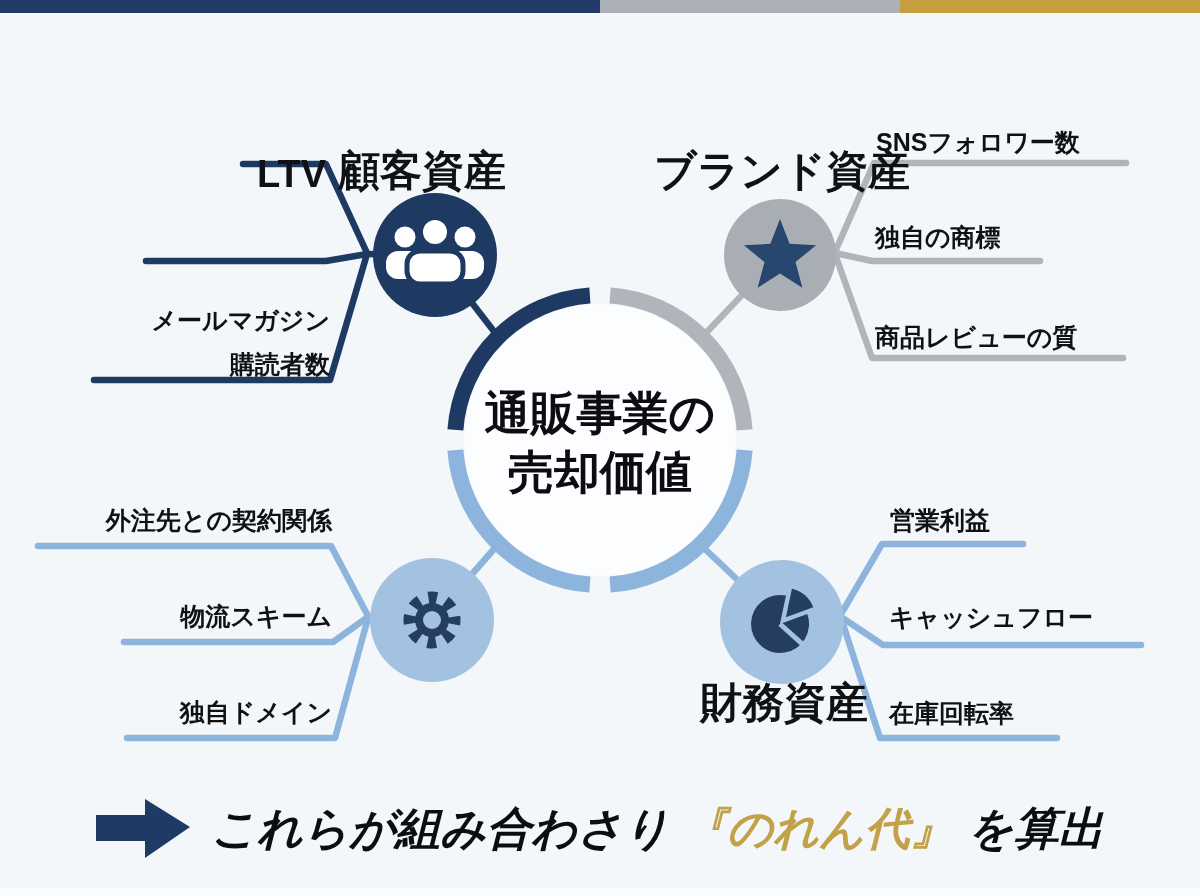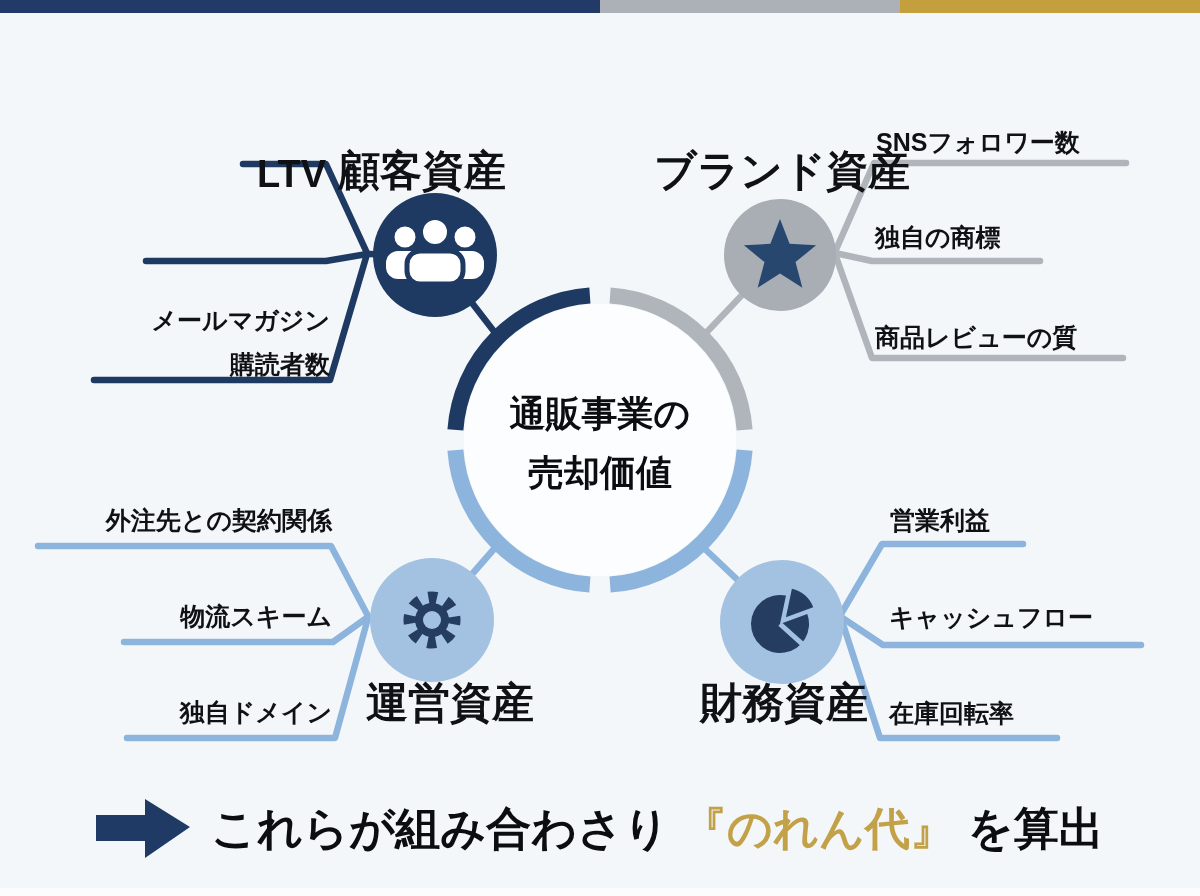--- a/index.html
+++ b/index.html
@@ -12,23 +12,23 @@
   #topbar .seg1{width:600px;background:#223a67;}
   #topbar .seg2{width:300px;background:#acb1b8;}
   #topbar .seg3{width:300px;background:#c39f3e;}
   #diagram-svg{position:absolute;left:0;top:0;width:1200px;height:896px;}
   .txt{position:absolute;font-weight:bold;color:#101114;white-space:pre-line;}
   .item{font-size:25px;line-height:44px;}
   .item.r{text-align:right;}
   .branch-label{font-size:42px;line-height:42px;}
   #center-title{
     position:absolute;left:420px;top:384px;width:360px;text-align:center;
-    font-size:36px;line-height:59px;font-weight:bold;color:#0c0d10;white-space:pre-line;
+    font-size:46px;line-height:59px;font-weight:bold;color:#0c0d10;white-space:pre-line;
   }
-  #footer{position:absolute;left:211px;top:801px;font-size:45px;line-height:56px;font-weight:bold;color:#0c0d10;white-space:nowrap;}
+  #footer{position:absolute;left:211px;top:801px;font-size:45px;line-height:56px;font-weight:bold;color:#0c0d10;white-space:nowrap;font-style:italic;}
   #footer .gold{color:#c2a149;}
   #bottom-strip{position:absolute;left:0;bottom:0;width:1200px;height:8px;background:#fbfcfd;}
 </style>
 </head>
 <body>
 
 <div id="stage">
 
   <div id="topbar">
     <div class="seg1"></div>
@@ -110,21 +110,20 @@
     </g>
 
     <polygon points="96,815 145,815 145,799 190,827 145,858 145,841 96,841" fill="#203a66"></polygon>
   </svg>
 
   <div id="center-title">通販事業の
 売却価値</div>
 
   <div class="txt branch-label" style="left:338px;top:150px;">顧客資産</div>
   <div class="txt branch-label" style="left:654px;top:150px;">ブランド資産</div>
-  <div class="txt branch-label" style="left:366px;top:682px;">運営資産</div>
   <div class="txt branch-label" style="left:700px;top:682px;">財務資産</div>
 
   <div class="txt item r" style="right:874px;top:120px;font-size:38px;margin-top:32px;">LTV</div>
   <div class="txt item r" style="right:870px;top:298px;margin-left:7px;">メールマガジン
 購読者数</div>
 
   <div class="txt item" style="left:876px;top:120px;">SNSフォロワー数</div>
   <div class="txt item" style="left:875px;top:216px;font-family:Liberation Serif, serif;">独自の商標</div>
   <div class="txt item" style="left:875px;top:315px;">商品レビューの質</div>
 

